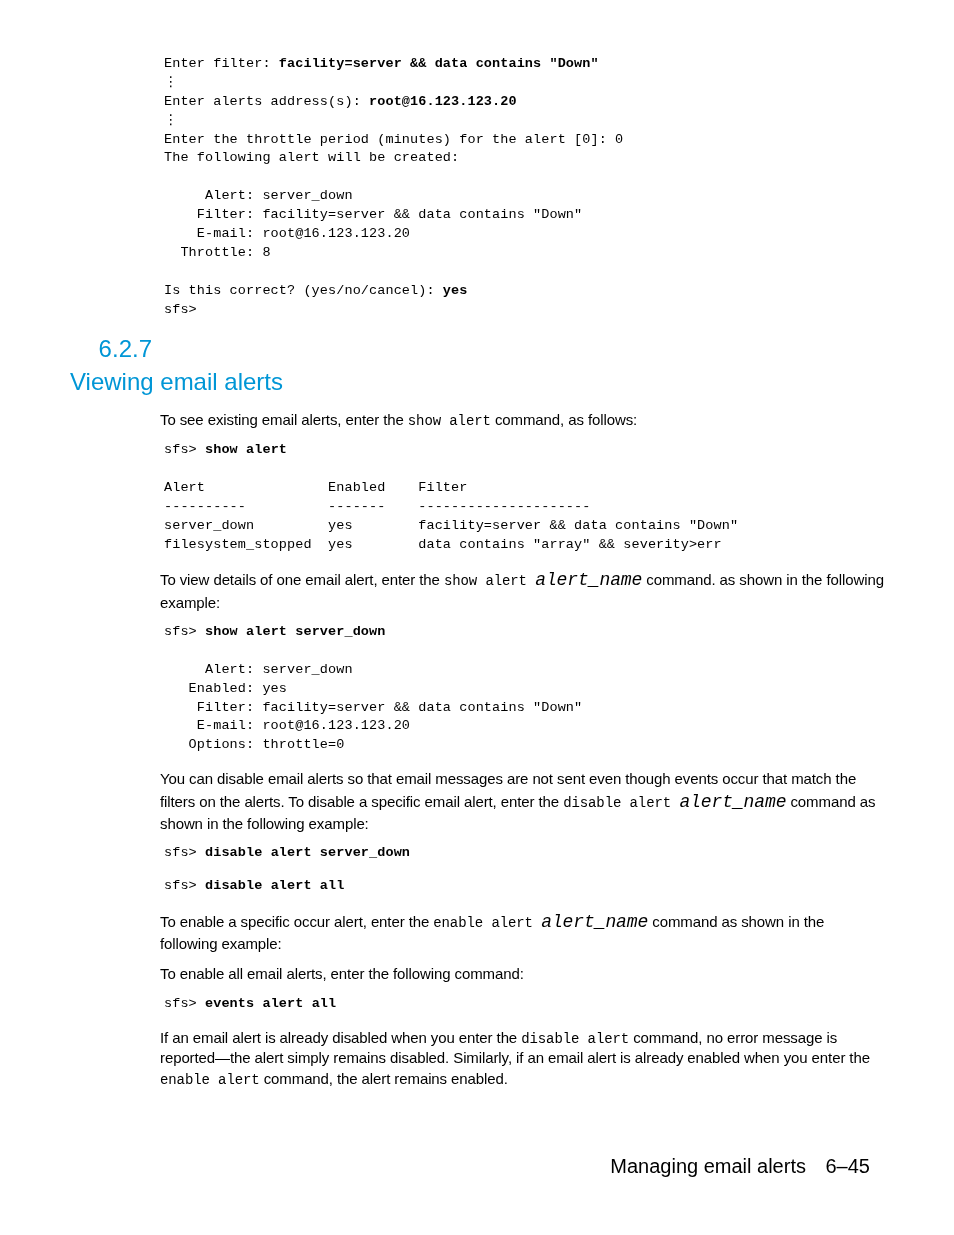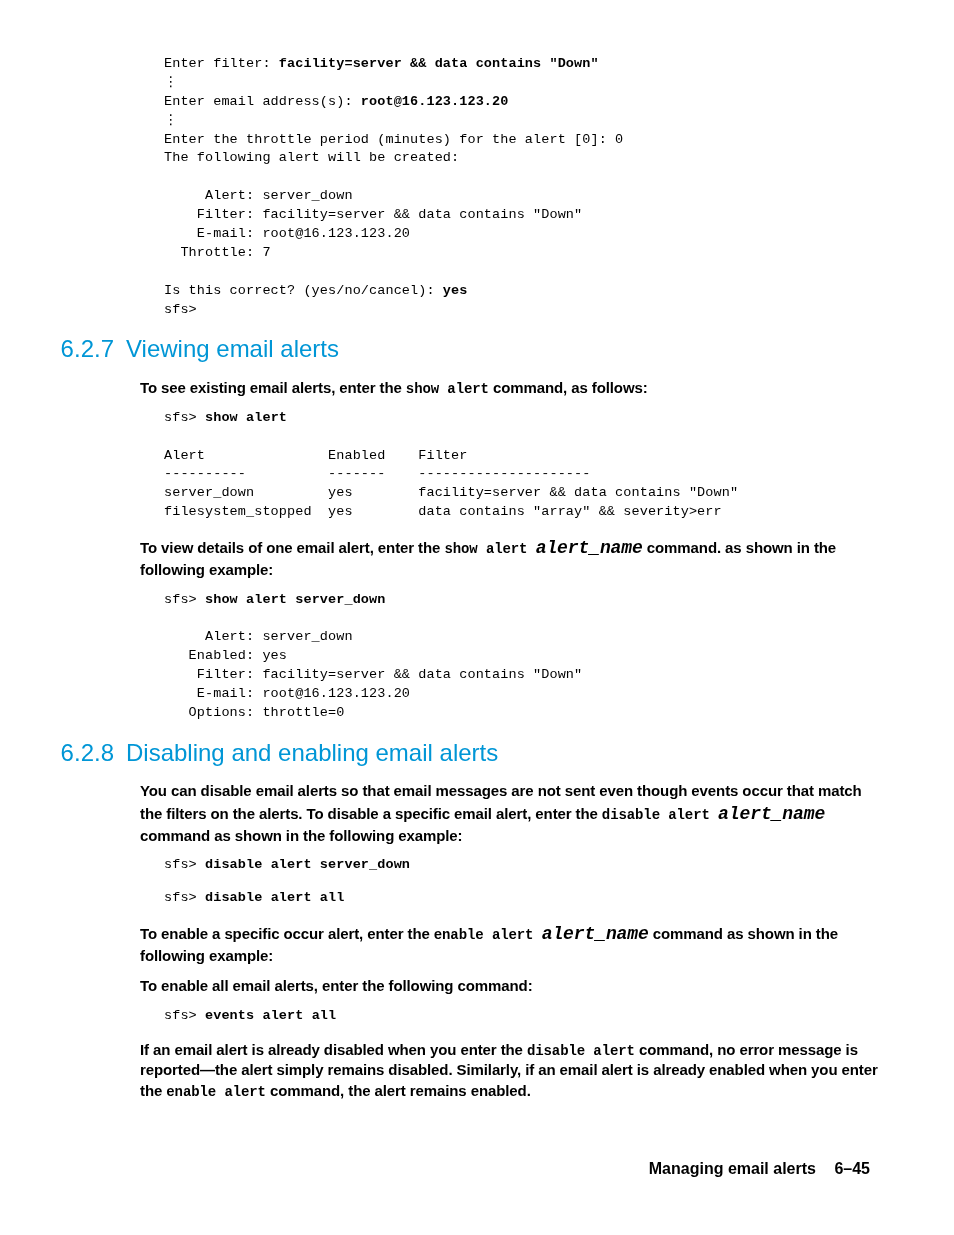--- a/index.html
+++ b/index.html
@@ -34,70 +34,71 @@
     font-family: "Helvetica Neue", Helvetica, Arial, sans-serif;
     font-weight: 300;
     color: #0096D6;
     font-size: 24px;
     margin: 0;
     padding: 0;
     display: flex;
     align-items: baseline;
     margin-bottom: 12px;
     margin-top: 8px;
+    flex-direction: column;
   }
   h2.section .num {
     display: inline-block;
     width: 94px;
     text-align: right;
     padding-right: 12px;
     box-sizing: border-box;
     margin-left: -38px;
   }
   h2.section .title { flex: 1; }
   .body-text {
-    margin-left: 70px;
+    margin-left: 90px;
     margin-bottom: 10px;
-    font-weight: 700;
+    font-weight: 400;
     letter-spacing: -0.1px;
   }
   .body-text .mono {
     font-family: "Courier New", Courier, monospace;
     font-size: 14px;
   }
   .body-text .mono-italic {
     font-family: "Courier New", Courier, monospace;
     font-size: 18px;
     font-style: italic;
   }
   .footer {
     position: absolute;
     bottom: 55px;
     right: 70px;
-    font-size: 16px;
-    font-weight: 700;
+    font-size: 20px;
+    font-weight: 400;
   }
   .footer .sep { margin: 0 14px; }
 </style>
 </head>
 <body>
 
 <div class="page">
 
 <div class="code-block"><span>Enter filter: </span><span class="bold">facility=server &amp;&amp; data contains "Down"</span>
 <span>⋮</span>
-<span>Enter email address(s): </span><span class="bold">root@16.123.123.20</span>
+<span>Enter alerts address(s): </span><span class="bold">root@16.123.123.20</span>
 <span>⋮</span>
 <span>Enter the throttle period (minutes) for the alert [0]: 0</span>
 <span>The following alert will be created:</span>
 <span></span>
 <span>     Alert: server_down</span>
 <span>    Filter: facility=server &amp;&amp; data contains "Down"</span>
 <span>    E-mail: root@16.123.123.20</span>
-<span>  Throttle: 7</span>
+<span>  Throttle: 8</span>
 <span></span>
 <span>Is this correct? (yes/no/cancel): </span><span class="bold">yes</span>
 <span>sfs&gt;</span></div>
 
 <h2 class="section">
   <span class="num">6.2.7</span>
   <span class="title">Viewing email alerts</span>
 </h2>
 
 <div class="body-text">
@@ -116,24 +117,20 @@
 </div>
 
 <div class="code-block"><span>sfs&gt; </span><span class="bold">show alert server_down</span>
 <span></span>
 <span>     Alert: server_down</span>
 <span>   Enabled: yes</span>
 <span>    Filter: facility=server &amp;&amp; data contains "Down"</span>
 <span>    E-mail: root@16.123.123.20</span>
 <span>   Options: throttle=0</span></div>
 
-<h2 class="section">
-  <span class="num">6.2.8</span>
-  <span class="title">Disabling and enabling email alerts</span>
-</h2>
 
 <div class="body-text">
   <span>You can disable email alerts so that email messages are not sent even though events occur that match the filters on the alerts. To disable a specific email alert, enter the </span><span class="mono">disable alert </span><span class="mono-italic">alert_name</span><span> command as shown in the following example:</span>
 </div>
 
 <div class="code-block"><span>sfs&gt; </span><span class="bold">disable alert server_down</span></div>
 
 
 <div class="code-block"><span>sfs&gt; </span><span class="bold">disable alert all</span></div>
 

